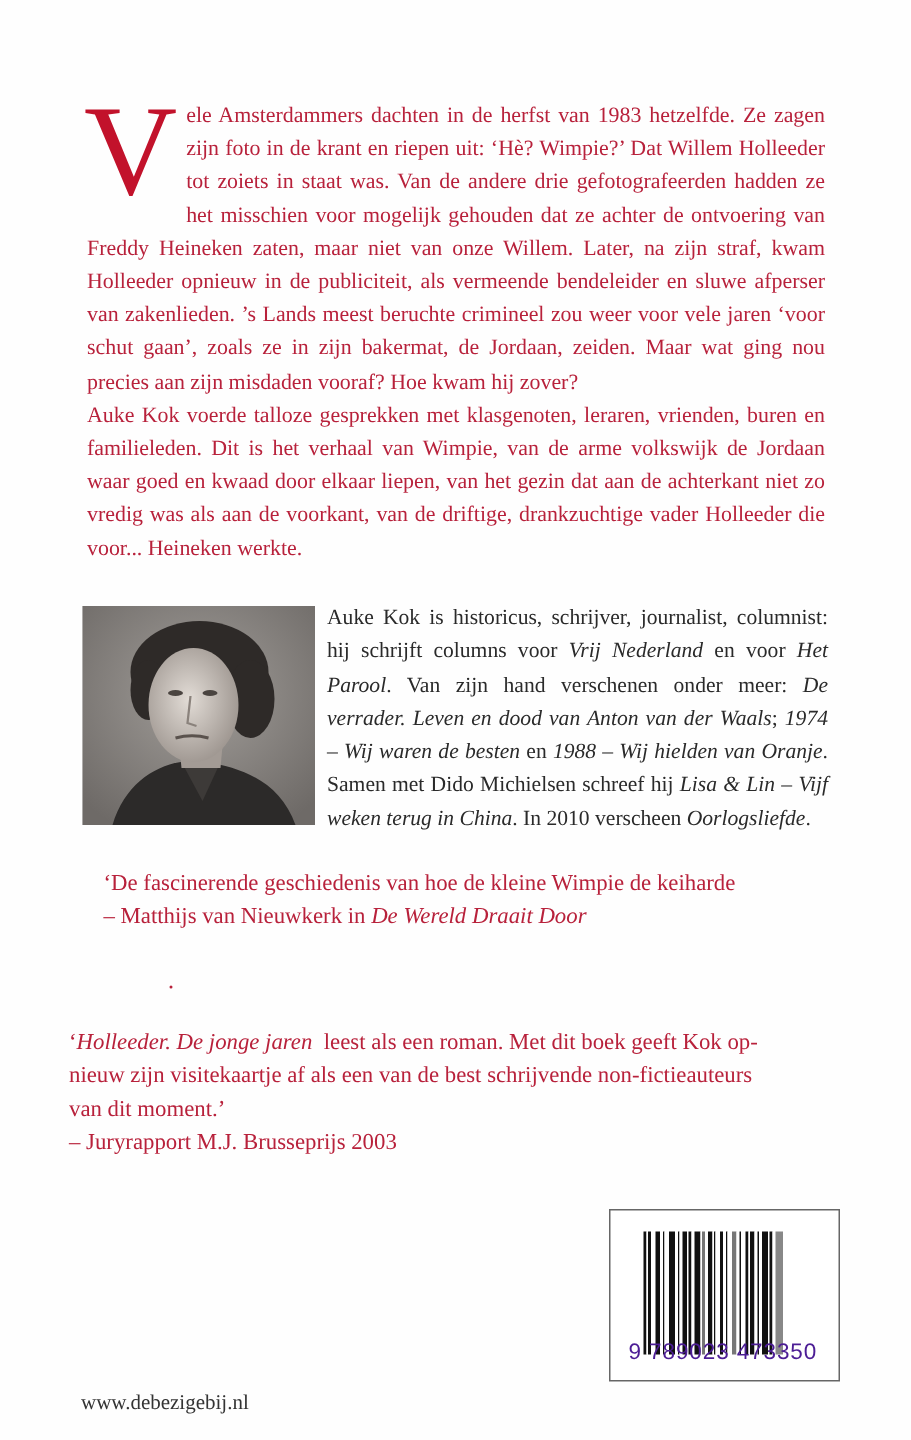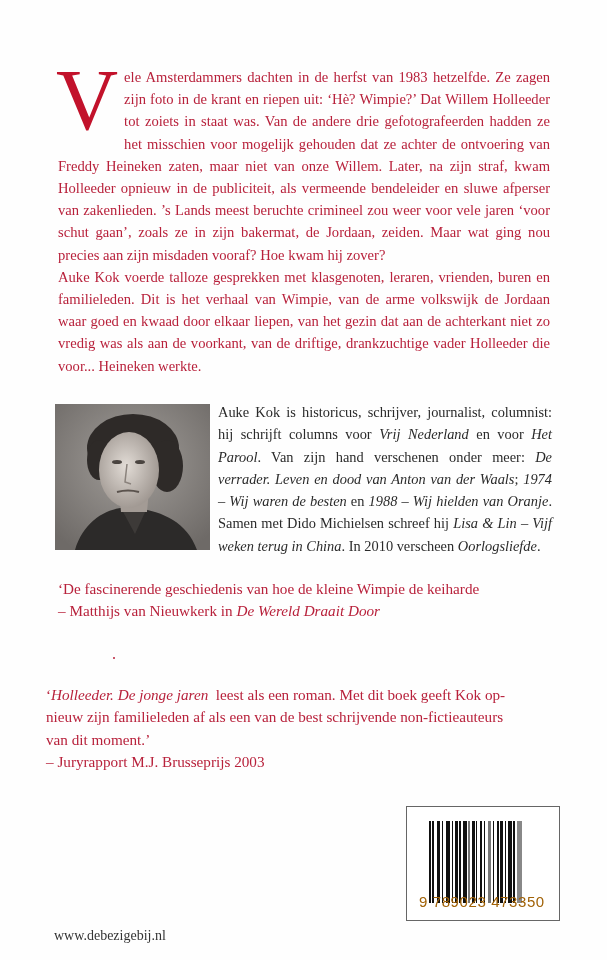--- a/index.html
+++ b/index.html
@@ -17,33 +17,33 @@
                   background: radial-gradient(ellipse at 50% 40%, #9a9693 0%, #7c7875 60%, #6a6663 100%);
                   overflow: hidden; }
   .author-photo svg { display: block; }
 
   .bio { position: absolute; left: 218px; top: 401px; width: 334px;
          font-size: 14.4px; line-height: 22.3px; text-align: justify; color: #2a2a2a; }
   .bio i { }
 
   .quote1 { position: absolute; left: 58px; top: 578px; width: 500px;
             font-size: 15.2px; line-height: 22.3px; color: #b8213b; }
-  .quote1 div { white-space: nowrap; }
+  .quote1 div { white-space: nowrap; margin-left: 11px; }
   .dot { position: absolute; left: 113px; top: 657px; width: 2px; height: 2px; background: #b8213b; border-radius: 50%; }
 
   .quote2 { position: absolute; left: 46px; top: 684px; width: 500px;
             font-size: 15.2px; line-height: 22.3px; color: #b8213b; }
   .quote2 div { white-space: nowrap; }
 
   .barcode-box { position: absolute; left: 406px; top: 806px; width: 152px; height: 113px;
                  border: 1px solid #666; background: #fff; }
   .barcode-bars { position: absolute; left: 22px; top: 14px; width: 112px; height: 82px; display: flex; align-items: stretch; }
   .barcode-bars span { display: block; height: 100%; }
   .barcode-digits { position: absolute; left: 12px; top: 86px; font-family: "Liberation Sans", sans-serif;
-                    font-size: 15px; color: #a16207; letter-spacing: 0.6px; background: transparent; }
+                    font-size: 15px; color: #4c1d95; letter-spacing: 0.6px; background: transparent; }
 
   .website { position: absolute; left: 54px; top: 928px; font-size: 14px; color: #333; }
 </style>
 </head>
 <body>
 
 <div class="page">
 
   <div class="blurb">
     <p><span class="dropcap">V</span><span>ele Amsterdammers dachten in de herfst van 1983 hetzelfde. Ze zagen zijn foto in de krant en riepen uit: ‘Hè? Wimpie?’ Dat Willem Holleeder tot zoiets in staat was. Van de andere drie gefotografeerden hadden ze het misschien voor mogelijk gehouden dat ze achter de ontvoering van Freddy Heineken zaten, maar niet van onze Willem. Later, na zijn straf, kwam Holleeder opnieuw in de publiciteit, als vermeende bendeleider en sluwe afperser van zakenlieden. ’s Lands meest beruchte crimineel zou weer voor vele jaren ‘voor schut gaan’, zoals ze in zijn bakermat, de Jordaan, zeiden. Maar wat ging nou precies aan zijn misdaden vooraf? Hoe kwam hij zover?</span></p>
@@ -89,21 +89,21 @@
   </div>
 
   <div class="quote1">
     <div>‘De fascinerende geschiedenis van hoe de kleine Wimpie de keiharde</div>
     <div><span>– Matthijs van Nieuwkerk in </span><i>De Wereld Draait Door</i></div>
   </div>
   <div class="dot"></div>
 
   <div class="quote2">
     <div><span>‘</span><i>Holleeder. De jonge jaren</i><span style="white-space:pre">  leest als een roman. Met dit boek geeft Kok op-</span></div>
-    <div>nieuw zijn familieleden af als een van de best schrijvende non-fictieauteurs</div>
+    <div>nieuw zijn visitekaartje af als een van de best schrijvende non-fictieauteurs</div>
     <div>van dit moment.’</div>
     <div>– Juryrapport M.J. Brusseprijs 2003</div>
   </div>
 
   <div class="barcode-box">
     <div class="barcode-bars">
       <span style="width:2px;background:#111"></span>
         <span style="width:1px;background:#fff"></span>
       <span style="width:2px;background:#111"></span>
         <span style="width:3px;background:#fff"></span>

